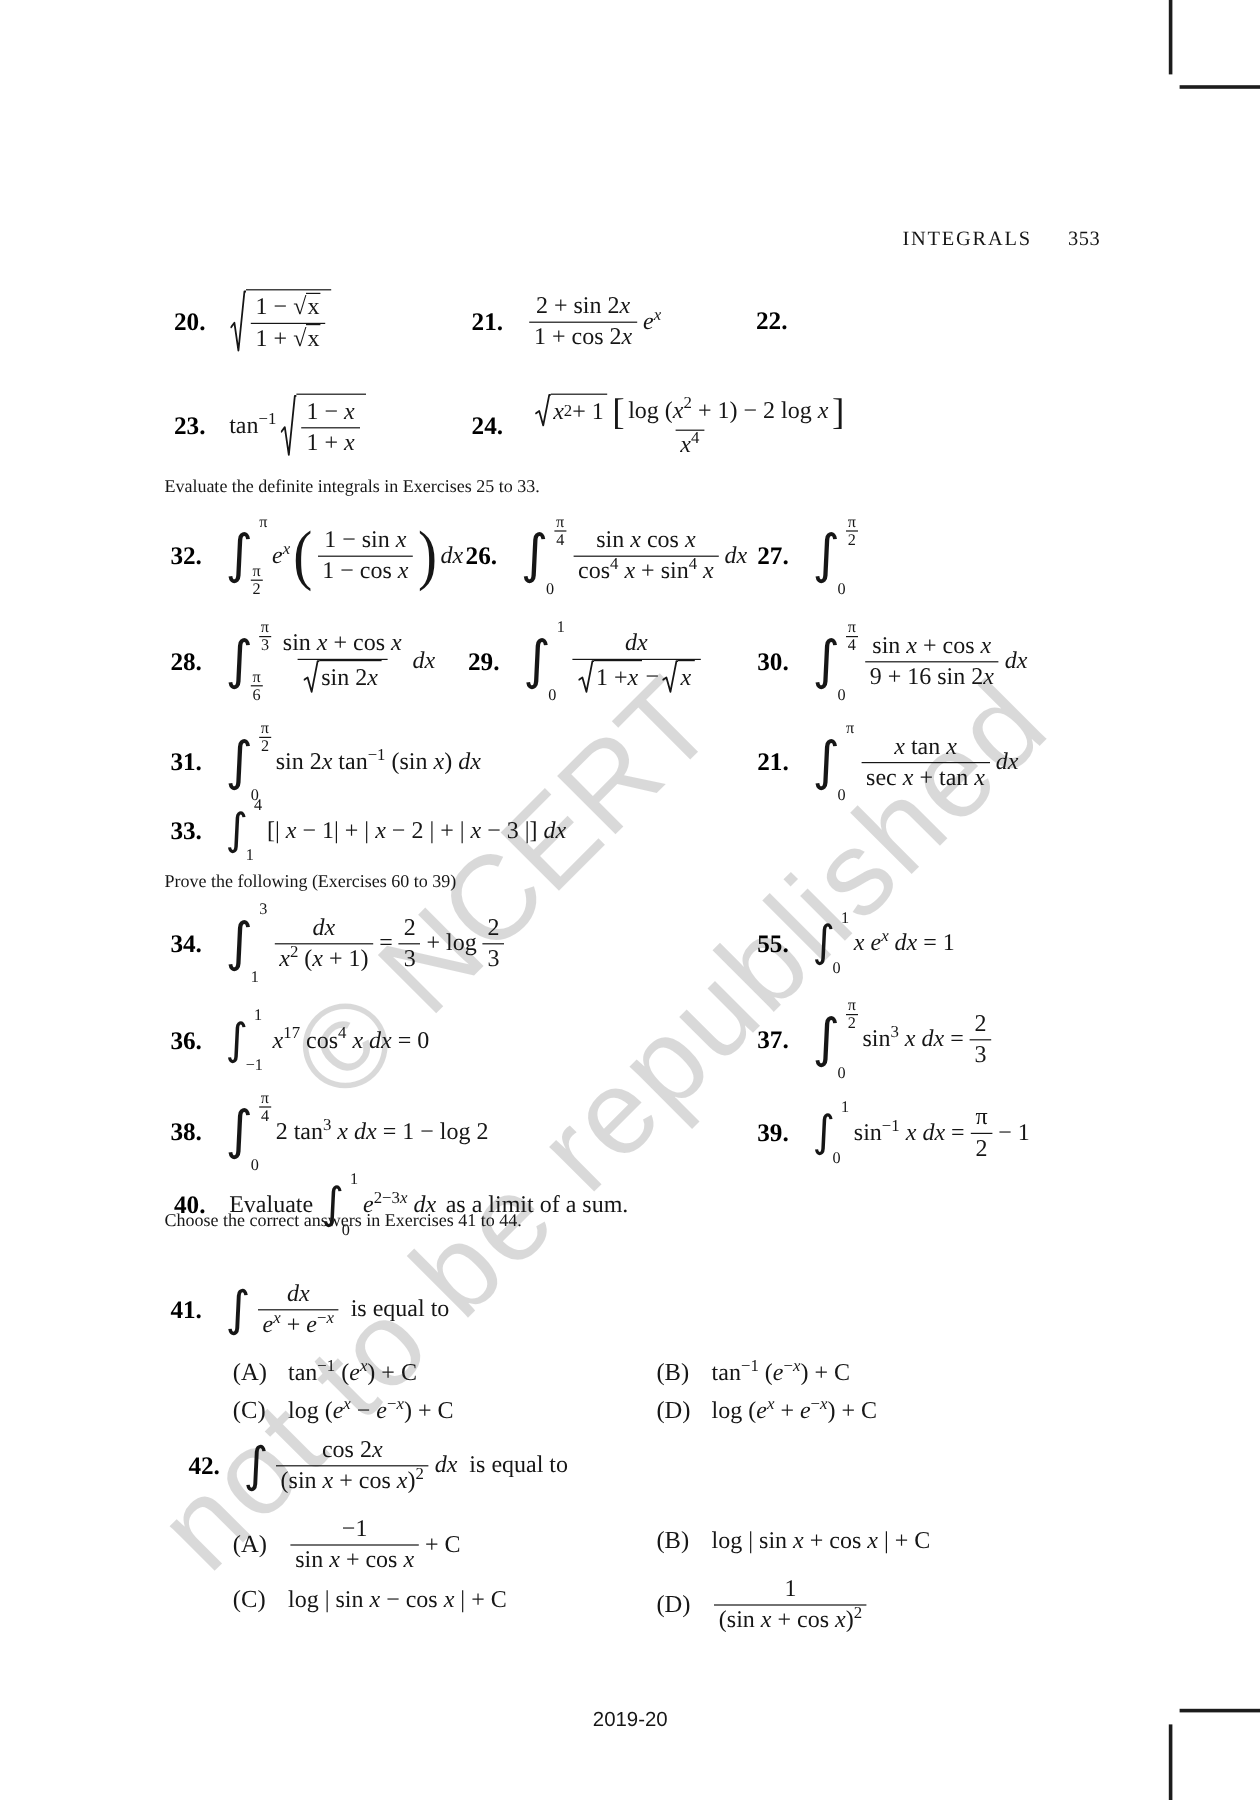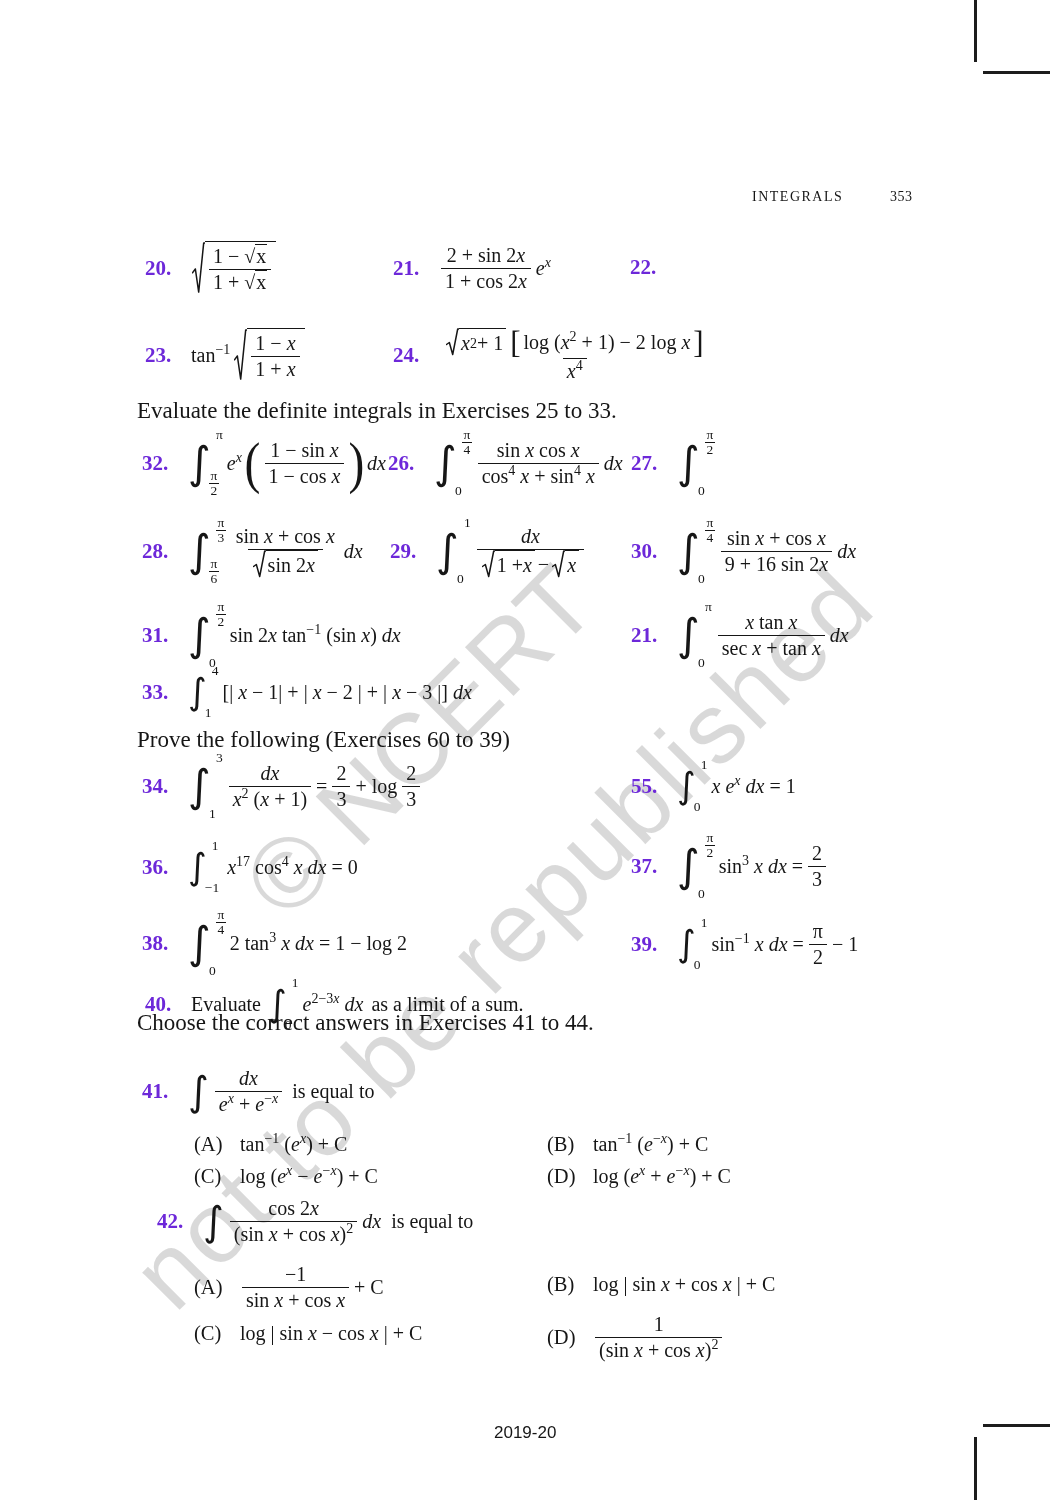--- a/index.html
+++ b/index.html
@@ -4,32 +4,32 @@
 <style>
   html,body{margin:0;padding:0;}
   body{position:relative;width:1050px;height:1500px;background:#ffffff;
        font-family:"Liberation Serif",serif;color:#161616;overflow:hidden;}
   
   .wm{position:absolute;white-space:nowrap;font-family:"Liberation Sans",sans-serif;
       color:rgba(0,0,0,0.15);z-index:0;transform-origin:0 50%;line-height:1;}
   #wm1{left:262px;top:848px;font-size:100px;transform:rotate(-45deg);}
   #wm2{left:150px;top:1240px;font-size:100px;letter-spacing:3px;transform:rotate(-45deg);}
   
-  .hdr{position:absolute;top:189px;font-size:14px;letter-spacing:1.5px;z-index:1;}
+  .hdr{position:absolute;top:189px;font-size:17px;letter-spacing:1.5px;z-index:1;}
   #hdr-title{left:752px;}
   #hdr-page{left:890px;letter-spacing:0.5px;}
   .foot{position:absolute;left:494px;top:1423px;font-family:"Liberation Sans",sans-serif;
         font-size:17px;z-index:1;}
   
   .crop{position:absolute;background:#1c1c1c;z-index:2;}
   
-  .instr{position:absolute;left:137px;font-size:23px;z-index:1;}
+  .instr{position:absolute;left:137px;font-size:15px;z-index:1;}
   
   .item{position:absolute;display:flex;align-items:center;z-index:1;font-size:20px;}
-  .lbl{min-width:33px;color:#6d28d9;font-weight:bold;font-size:21px;margin-right:13px;flex:none;}
+  .lbl{min-width:33px;color:#000000;font-weight:bold;font-size:21px;margin-right:13px;flex:none;}
   .olbl{min-width:36px;margin-right:10px;flex:none;font-size:20.5px;}
   .f{display:flex;align-items:center;gap:3px;}
   .t{white-space:pre;}
   .pre{white-space:pre;margin-right:4px;}
   
   .frac{display:inline-flex;flex-direction:column;align-items:center;line-height:1.25;margin:0 2px;flex:none;}
   .fn{padding:0 4px;text-align:center;}
   .fd{border-top:1.5px solid #161616;padding:0 4px;text-align:center;}
   .cmp{display:flex;align-items:center;justify-content:center;gap:2px;}
   sup{font-size:70%;line-height:0;vertical-align:0.55em;}

